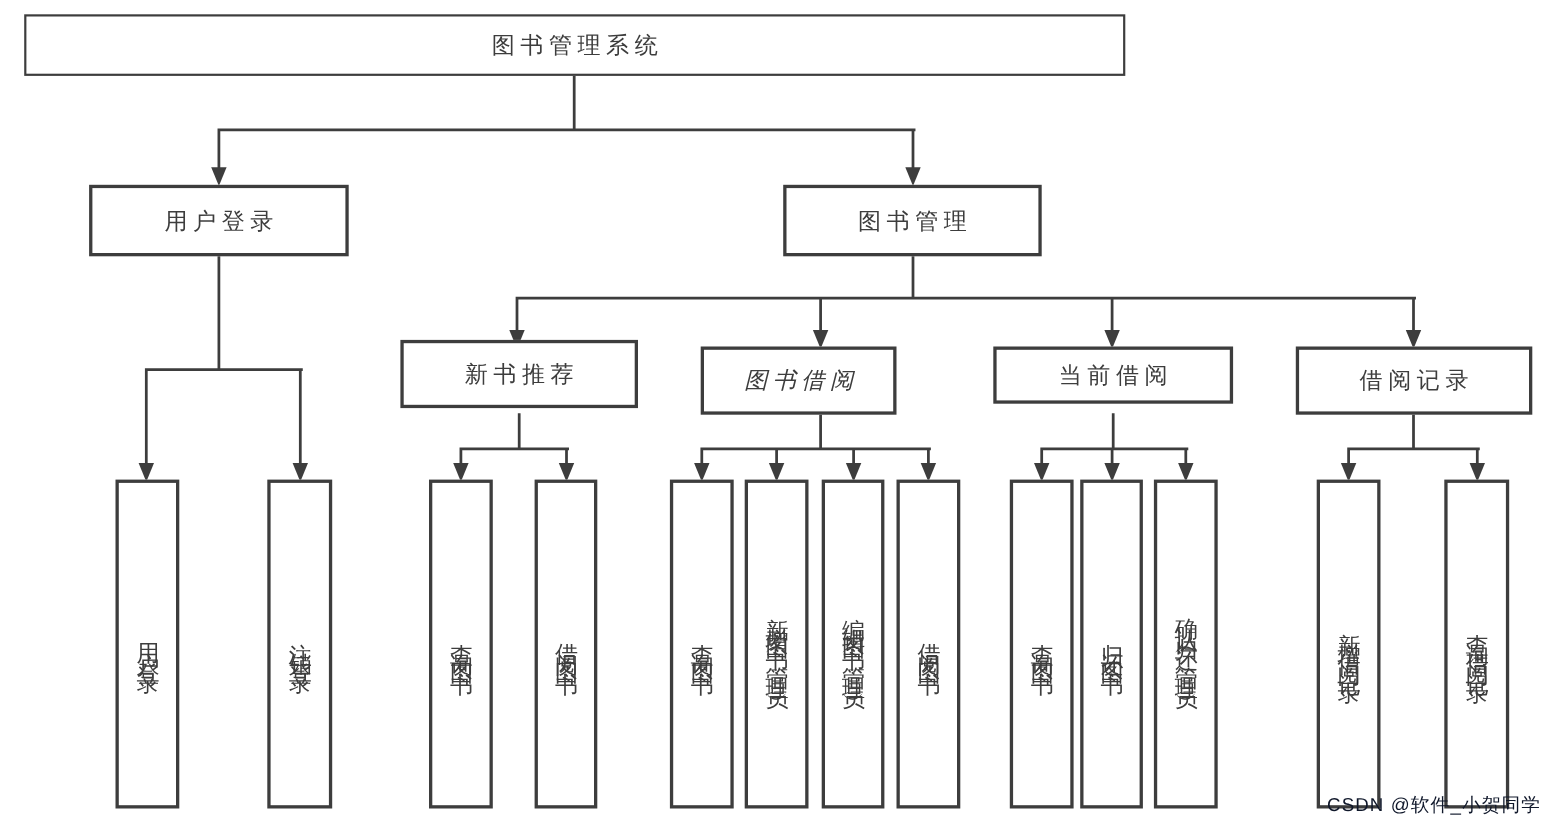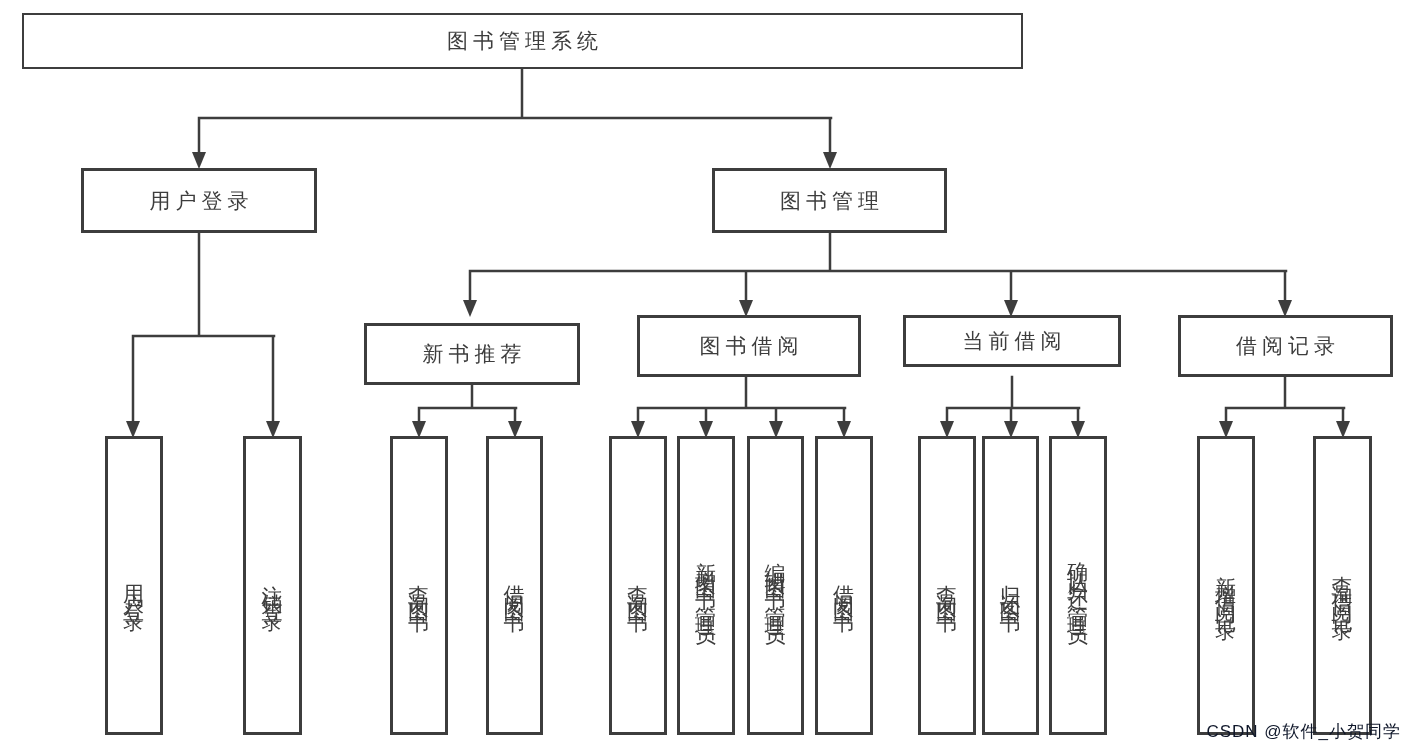--- a/index.html
+++ b/index.html
@@ -60,22 +60,22 @@
       <polygon points="1219,421 1233,421 1226,438"></polygon>
       <polygon points="1336,421 1350,421 1343,438"></polygon>
     </g>
   </svg>
 
   <div class="node root h" style="left:22px;top:13px;width:1001px;height:56px;">图书管理系统</div>
 
   <div class="node h" style="left:81px;top:168px;width:236px;height:65px;">用户登录</div>
   <div class="node h" style="left:712px;top:168px;width:235px;height:65px;">图书管理</div>
 
-  <div class="node h" style="left:364px;top:323px;width:216px;height:62px;">新书推荐</div>
-  <div class="node h" style="left:637px;top:315px;width:224px;height:62px;">图书借阅</div>
+  <div class="node h" style="left:364px;top:309px;width:216px;height:62px;">新书推荐</div>
+  <div class="node h" style="left:637px;top:315px;width:178px;height:62px;font-style:italic;">图书借阅</div>
   <div class="node h" style="left:903px;top:315px;width:218px;height:52px;">当前借阅</div>
   <div class="node h" style="left:1178px;top:315px;width:215px;height:62px;">借阅记录</div>
 
   <div class="node v" style="left:105px;top:436px;width:58px;height:299px;">用户登录</div>
   <div class="node v" style="left:243px;top:436px;width:59px;height:299px;">注销登录</div>
 
   <div class="node v" style="left:390px;top:436px;width:58px;height:299px;">查询图书</div>
   <div class="node v" style="left:486px;top:436px;width:57px;height:299px;">借阅图书</div>
 
   <div class="node v" style="left:609px;top:436px;width:58px;height:299px;">查询图书</div>

